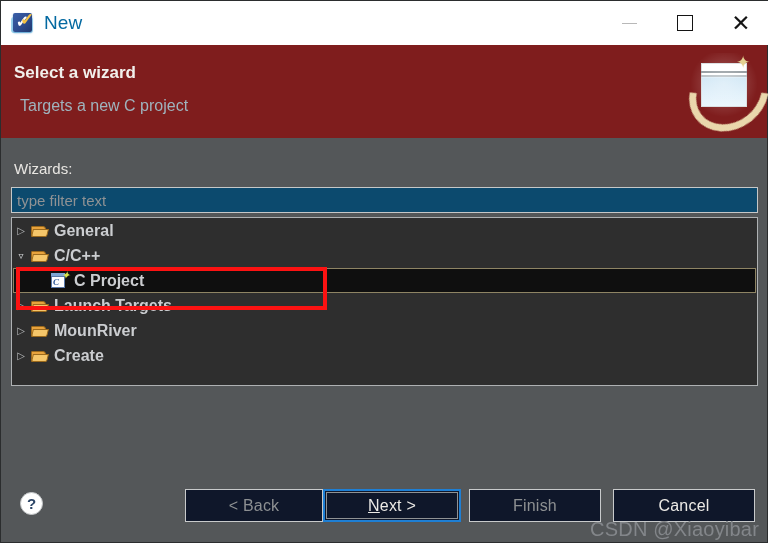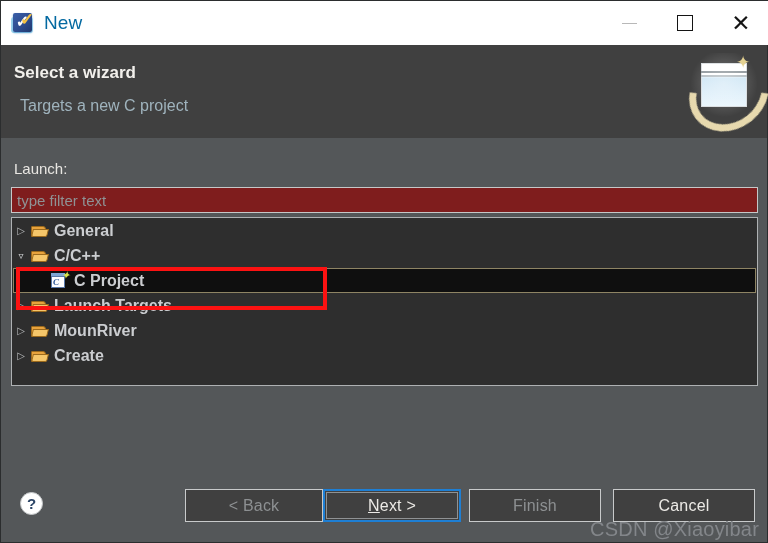--- a/index.html
+++ b/index.html
@@ -114,21 +114,21 @@
     font-family: "DejaVu Sans", sans-serif;
     font-weight: 300;
   }
 
   
   .header {
     position: absolute;
     left: 0; top: 44px;
     width: 766px;
     height: 93px;
-    background: #404040;
+    background: #7f1d1d;
     box-sizing: border-box;
   }
   .hdr-title {
     position: absolute;
     left: 13px; top: 18px;
     font-size: 17px;
     font-weight: bold;
     color: #f2f0ec;
   }
   .hdr-sub {
@@ -196,21 +196,21 @@
     position: absolute;
     left: 13px; top: 159px;
     font-size: 15px;
     color: #e8e6e2;
   }
   .filter-input {
     position: absolute;
     left: 10px; top: 186px;
     width: 747px;
     height: 26px;
-    background: #7f1d1d;
+    background: #0c4a6e;
     border: 1px solid #c6c8c8;
     box-sizing: border-box;
     display: flex;
     align-items: center;
     padding-left: 5px;
   }
   .filter-input .ph {
     font-size: 15px;
     color: #8f9294;
   }
@@ -348,21 +348,21 @@
     font-weight: bold;
     line-height: 21px;
     text-align: center;
   }
   .btn {
     position: absolute;
     top: 488px;
     height: 33px;
     border: 1px solid #c8cacb;
     box-sizing: border-box;
-    background: #404040;
+    background: #0f172a;
     color: #eceae6;
     font-size: 16px;
     display: flex;
     align-items: center;
     justify-content: center;
     letter-spacing: .2px;
   }
   .btn.disabled { color: #8d9092; }
   .btn.focus {
     border: 2px solid #1e7fd4;
@@ -416,21 +416,21 @@
     <div class="hdr-graphic">
       <div class="win-shape"></div>
       <div class="win-bar"></div>
       <div class="win-bar2"></div>
       <div class="swoosh"></div>
       <div class="spark">✦</div>
       <div class="glow"></div>
     </div>
   </div>
 
-  <div class="wizards-label">Launch:</div>
+  <div class="wizards-label">Wizards:</div>
 
   <div class="filter-input">
     <span class="ph">type filter text</span>
   </div>
 
   <div class="tree-panel">
 
     <div class="tree-row">
       <span class="arrow">▷</span>
       <span class="folder">

